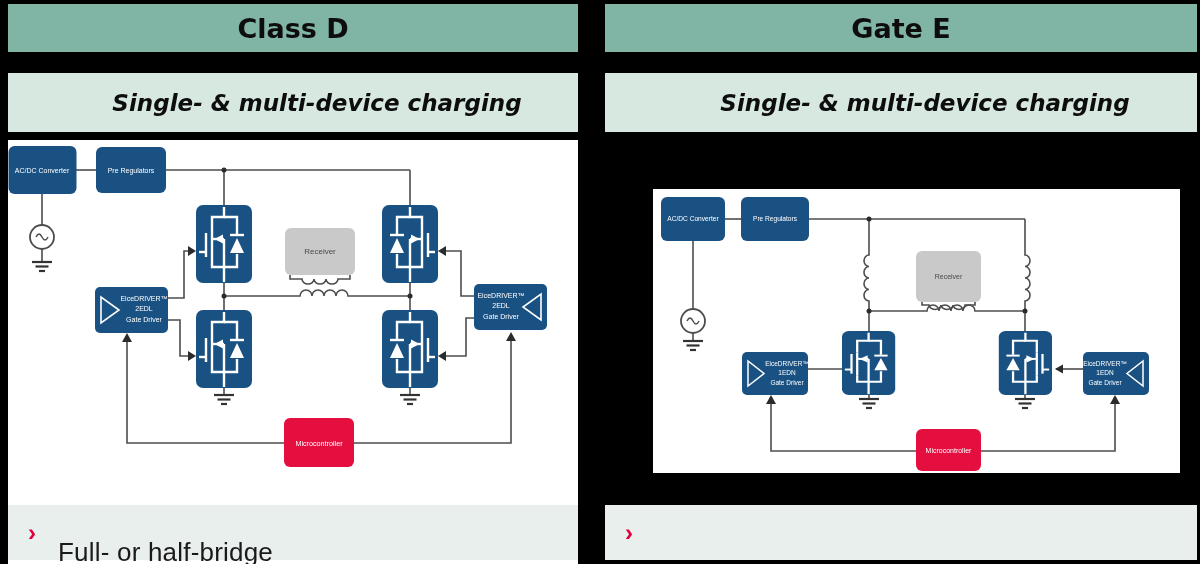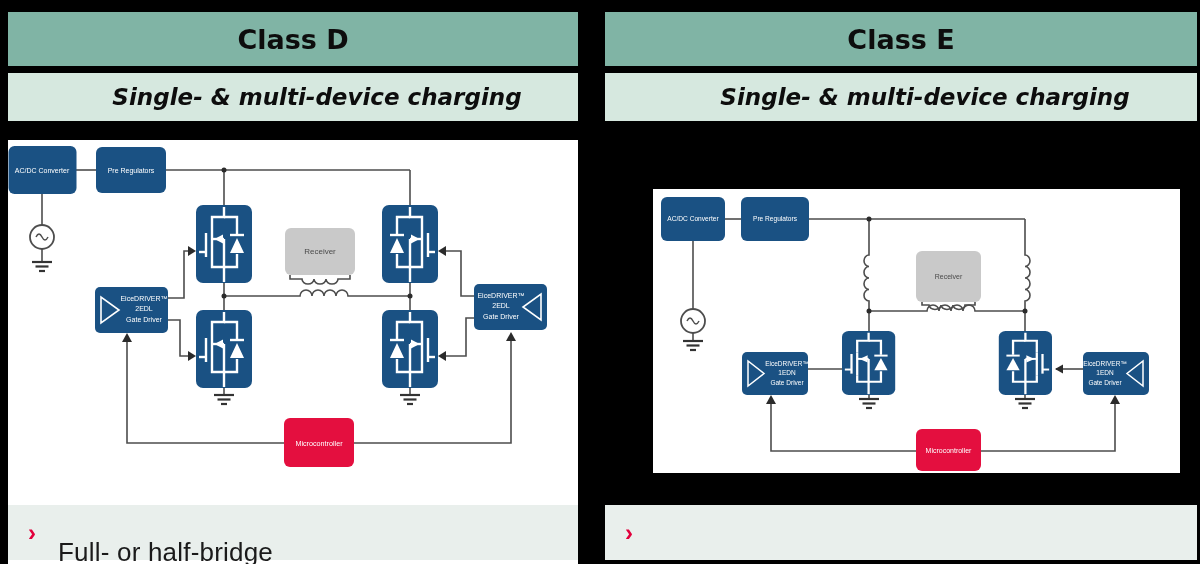--- a/index.html
+++ b/index.html
@@ -7,23 +7,23 @@
     --box-blue:#1a5183; --box-red:#e40f3f; --receiver-gray:#c9c9c9;
     --wire:#4d4d4d; --chevron-red:#e2003c; --ink:#0d0d0d;
   }
   *{margin:0;padding:0;box-sizing:border-box;}
   body{width:1200px;height:564px;background:#000;position:relative;overflow:hidden;
        font-family:"Liberation Sans",sans-serif;}
   .panel{position:absolute;top:0;height:564px;}
   .panel-left{left:8px;width:570px;}
   .panel-right{left:605px;width:592px;}
   .band{position:absolute;left:0;width:100%;display:flex;align-items:center;justify-content:center;}
-  .hdr{top:12px;height:54px;background:var(--header-bg);align-items:center;}
+  .hdr{top:4px;height:48px;background:var(--header-bg);align-items:center;}
   .hdr span{font-family:"DejaVu Sans",sans-serif;font-weight:700;font-size:27px;color:var(--ink);}
-  .sub{top:73px;height:48px;background:var(--subtitle-bg);padding-left:48px;}
+  .sub{top:73px;height:59px;background:var(--subtitle-bg);padding-left:48px;}
   .sub span{font-family:"DejaVu Sans",sans-serif;font-weight:700;font-style:italic;font-size:23px;color:var(--ink);}
   .diagram{position:absolute;top:140px;left:0;width:100%;height:444px;}
   .diagram.white{background:#fff;}
   .inset{position:absolute;left:48px;top:49px;width:527px;height:284px;background:#fff;}
   .bullet{top:505px;height:55px;background:var(--bullet-bg);justify-content:flex-start;padding-left:20px;gap:22px;}
   .bullet .chev{color:var(--chevron-red);font-size:24px;font-weight:700;line-height:1;}
   .bullet .txt{font-size:26px;color:#1a1a1a;letter-spacing:.2px;margin-top:40px;}
   svg{display:block;}
   svg text{font-family:"Liberation Sans",sans-serif;}
   .wire{stroke:var(--wire);stroke-width:1.6;fill:none;}
@@ -163,21 +163,21 @@
   </div>
 
   <div class="band bullet">
     <span class="chev">›</span>
     <span class="txt">Full- or half-bridge</span>
   </div>
 </div>
 
 <div class="panel panel-right">
   <div class="band hdr">
-    <span>Class E</span>
+    <span>Gate E</span>
   </div>
   <div class="band sub">
     <span>Single- &amp; multi-device charging</span>
   </div>
 
   <div class="diagram">
     <div class="inset">
       <svg width="527" height="284" viewBox="0 0 527 284">
 
         <g class="wire">

